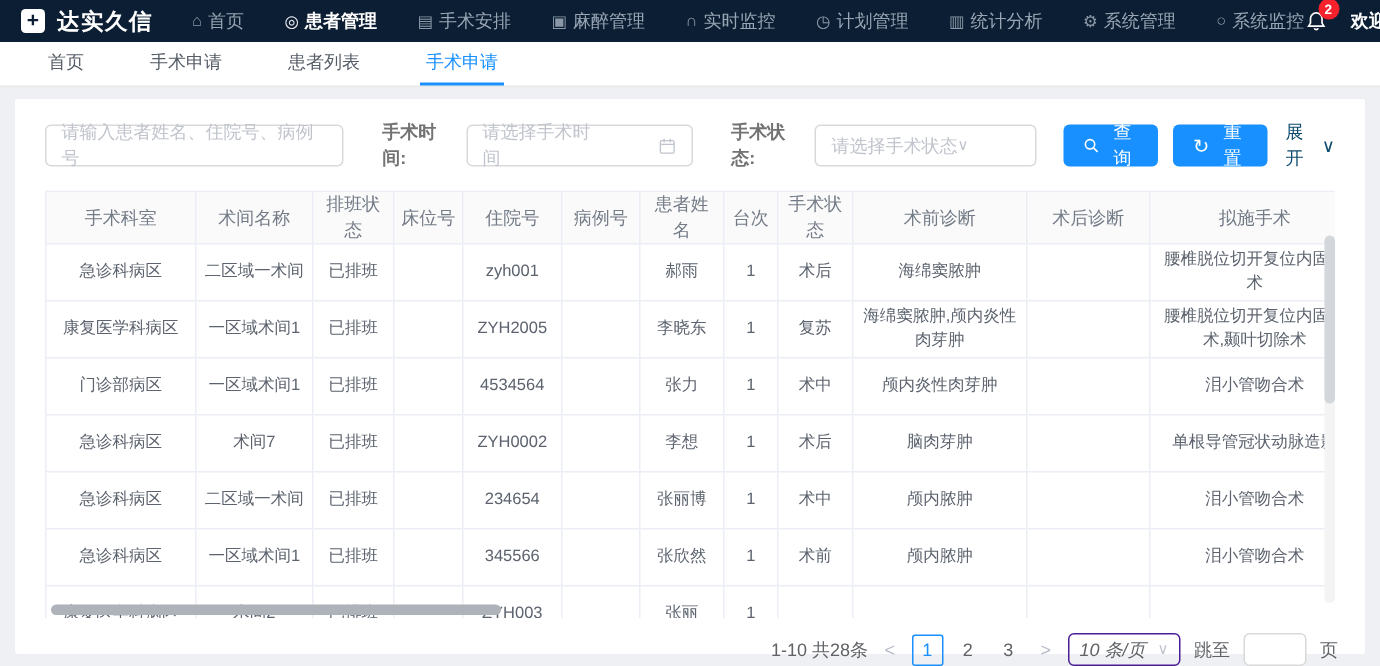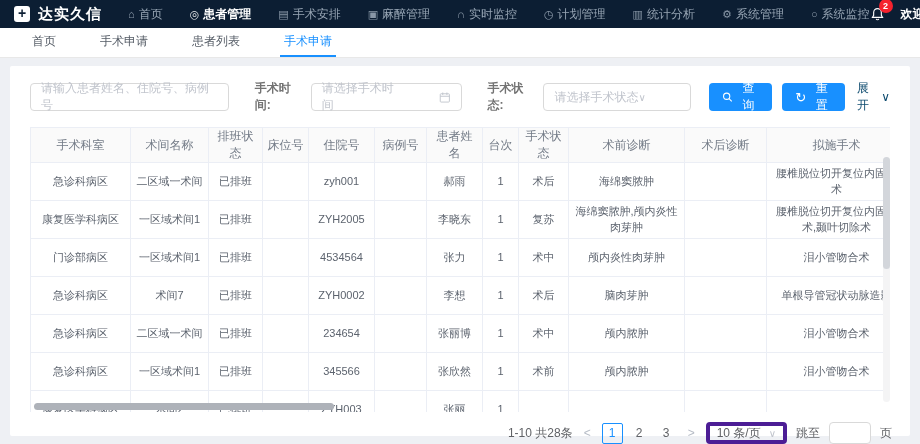--- a/index.html
+++ b/index.html
@@ -80,22 +80,22 @@
     display:flex; justify-content:flex-end; align-items:center; gap:9px;
     margin:10px 8px 0; font-size:12px; color:#606266;
   }
   .pg-arrow { color:#b6bcc6; cursor:pointer; padding:0 2px; font-size:12px; }
   .pg-num {
     min-width:21px; height:21px; line-height:19px; text-align:center; cursor:pointer;
     border-radius:2px; border:1px solid transparent;
   }
   .pg-num.active { border-color:#1890ff; color:#1890ff; }
   .pg-size {
-    height:22px; border:4px solid #4c1d95; border-radius:4px; display:inline-flex;
-    align-items:center; gap:8px; padding:0 7px; color:#606266; cursor:pointer;
+    height:22px; border:1px solid #4c1d95; border-radius:4px; display:inline-flex;
+    align-items:center; gap:8px; padding:0 7px; color:#606266; cursor:pointer;font-style:italic;
   }
   .jump-input { width:42px; height:22px; border:1px solid #d9d9d9; border-radius:4px; font:inherit; padding:0 4px; }
   svg { display:block; }
 </style>
 </head>
 <body>
 
 <header class="nav">
   <div class="logo">
     <span class="logo-mark">+</span>

